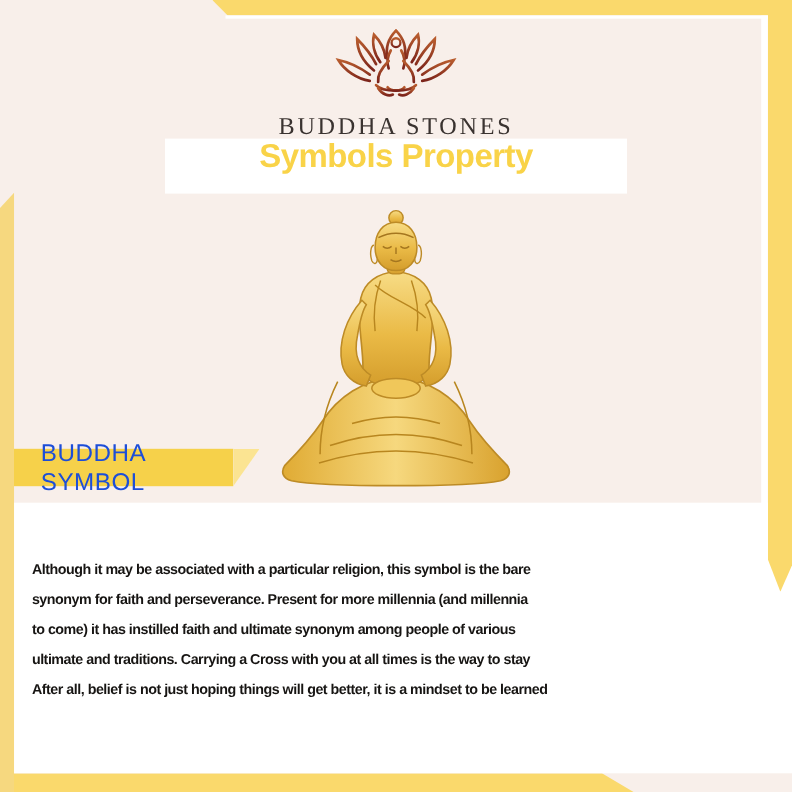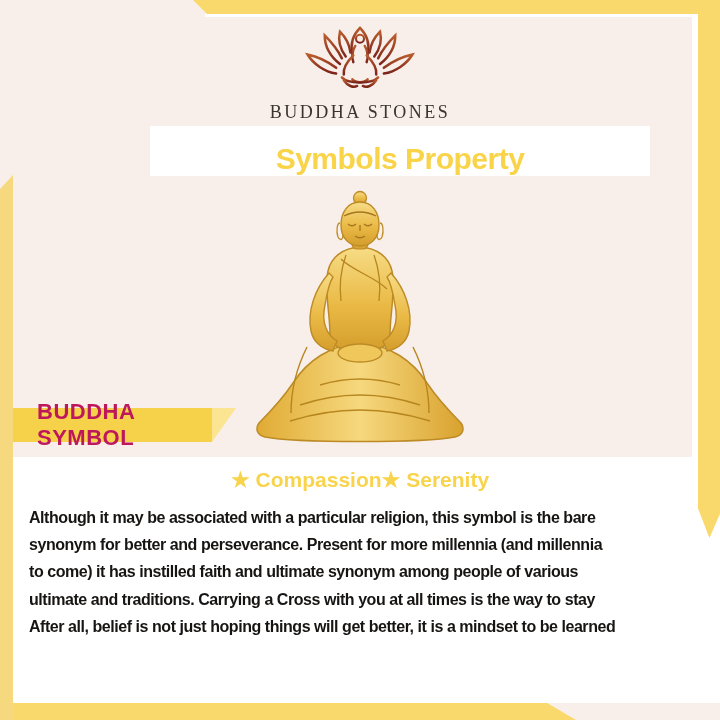--- a/index.html
+++ b/index.html
@@ -25,44 +25,44 @@
             clip-path:polygon(0 0,100% 0,100% 95.5%,52% 100%,0 94.5%);z-index:6;}
   .left-strip{left:0;top:175px;width:13px;height:545px;background:var(--accent-yellow-soft);
             clip-path:polygon(0 14px,100% 0,100% 100%,0 100%);z-index:7;}
   .bottom-under{left:0;top:703px;width:720px;height:17px;background:var(--bg-pink);z-index:5;}
   .bottom-band{left:0;top:0;width:100%;height:100%;background:var(--accent-yellow);
             clip-path:polygon(0 0,76% 0,80% 100%,0 100%);}
 
   
   .logo{left:298px;top:24px;width:124px;height:82px;z-index:1;}
   .brand-name{left:0;top:102px;width:720px;text-align:center;
-      font-family:"Liberation Serif",serif;font-size:18px;letter-spacing:2.5px;
+      font-family:"Liberation Serif",serif;font-size:22px;letter-spacing:2.5px;
       color:var(--brand-text);z-index:1;}
 
   
-  .title-banner{left:150px;top:126px;width:500px;height:50px;background:var(--bg-white);
-      display:flex;align-items:flex-end;justify-content:center;z-index:1;}
+  .title-banner{left:150px;top:126px;width:420px;height:50px;background:var(--bg-white);
+      display:flex;align-items:flex-start;justify-content:center;z-index:1;}
   .page-title{font-size:30px;font-weight:bold;letter-spacing:-0.5px;color:var(--title-yellow);}
 
   
   .buddha{left:245px;top:184px;width:230px;height:268px;z-index:1;}
 
   
   .badge{left:0;top:408px;width:212px;height:34px;background:var(--ribbon-yellow);z-index:4;
       display:flex;align-items:center;padding-left:37px;}
-  .badge-label{color:#be185d;font-size:22px;font-weight:bold;letter-spacing:0.5px;}
+  .badge-label{color:#1d4ed8;font-size:22px;font-weight:normal;letter-spacing:0.5px;}
   .badge-fold{left:212px;top:408px;width:24px;height:34px;background:var(--accent-yellow-light);
       clip-path:polygon(0 0,100% 0,0 100%);z-index:4;}
 
   
   .content{left:0;top:457px;width:720px;height:263px;background:var(--bg-white);z-index:1;}
   .content-heading{position:absolute;left:0;top:11px;width:100%;text-align:center;
       font-size:21px;font-weight:bold;color:var(--heading-yellow);}
   .paragraph{position:absolute;left:29px;top:47px;width:676px;}
-  .line{white-space:nowrap;font-size:16px;font-weight:600;letter-spacing:-0.45px;
+  .line{white-space:nowrap;font-size:13px;font-weight:600;letter-spacing:-0.45px;
       line-height:27.2px;color:var(--body-text);}
 </style>
 </head>
 <body>
 
 <div class="abs top-band"></div>
 <div class="abs sep-h"></div>
 <div class="abs sep-v"></div>
 <div class="abs right-ribbon"></div>
 <div class="abs left-strip"></div>
@@ -160,24 +160,23 @@
     </g>
   </svg>
 </div>
 
 <div class="abs badge">
   <span class="badge-label">BUDDHA SYMBOL</span>
 </div>
 <div class="abs badge-fold"></div>
 
 <div class="abs content">
-  <div class="content-heading">★ Compassion★ Serenity</div>
   <div class="paragraph">
     <div class="line">Although it may be associated with a particular religion, this symbol is the bare</div>
-    <div class="line">synonym for better and perseverance. Present for more millennia (and millennia</div>
+    <div class="line">synonym for faith and perseverance. Present for more millennia (and millennia</div>
     <div class="line">to come) it has instilled faith and ultimate synonym among people of various</div>
     <div class="line">ultimate and traditions. Carrying a Cross with you at all times is the way to stay</div>
     <div class="line">After all, belief is not just hoping things will get better, it is a mindset to be learned</div>
   </div>
 </div>
 
 <div class="abs bottom-under">
   <div class="bottom-band"></div>
 </div>
 

